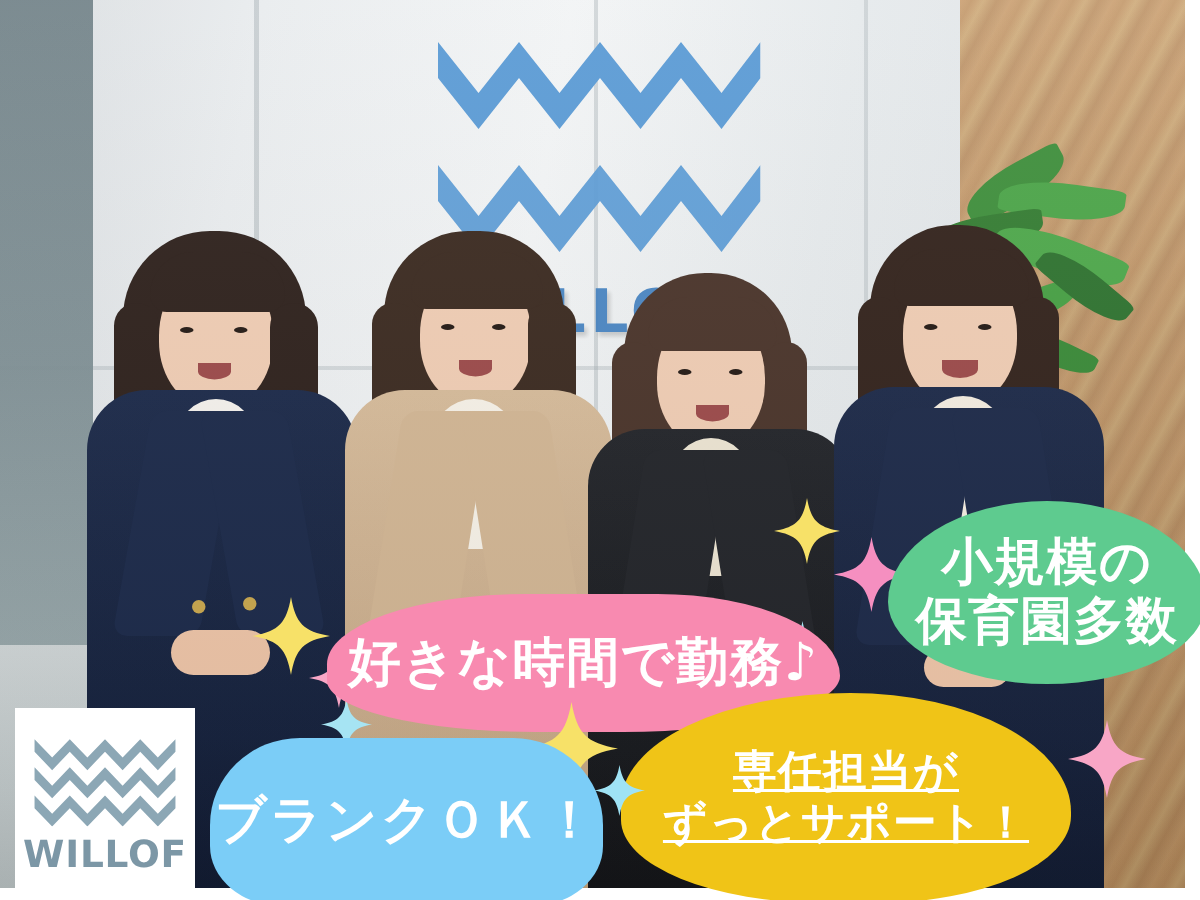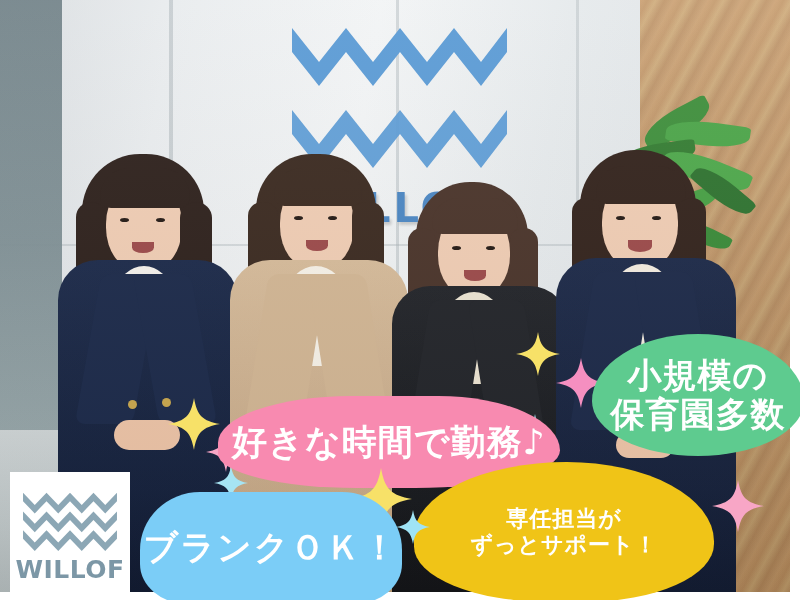--- a/index.html
+++ b/index.html
@@ -111,21 +111,21 @@
   .bubble-blue{
     left:140px;top:492px;width:262px;height:112px;background:#7bcdf7;
     border-radius:60px 60px 48px 48px/58px 58px 40px 40px;
   }
   .bubble-blue span{font-size:34px;letter-spacing:2px;}
 
   .bubble-yellow{
     left:414px;top:462px;width:300px;height:140px;background:#f0c417;
     border-radius:54% 52% 46% 48%/56% 60% 44% 42%;
   }
-  .bubble-yellow span{font-size:22px;letter-spacing:1px;}
+  .bubble-yellow span{font-size:29px;letter-spacing:1px;text-decoration:underline;}
 
   
   .logo-box{
     position:absolute;left:10px;top:472px;width:120px;height:128px;background:#ffffff;
     display:flex;flex-direction:column;align-items:center;justify-content:center;
   }
   .logo-zig{width:96px;height:62px;}
   .logo-word{
     font-family:"DejaVu Sans","Liberation Sans",sans-serif;
     font-weight:700;font-size:25px;letter-spacing:.5px;color:#7c97a6;margin-top:4px;

